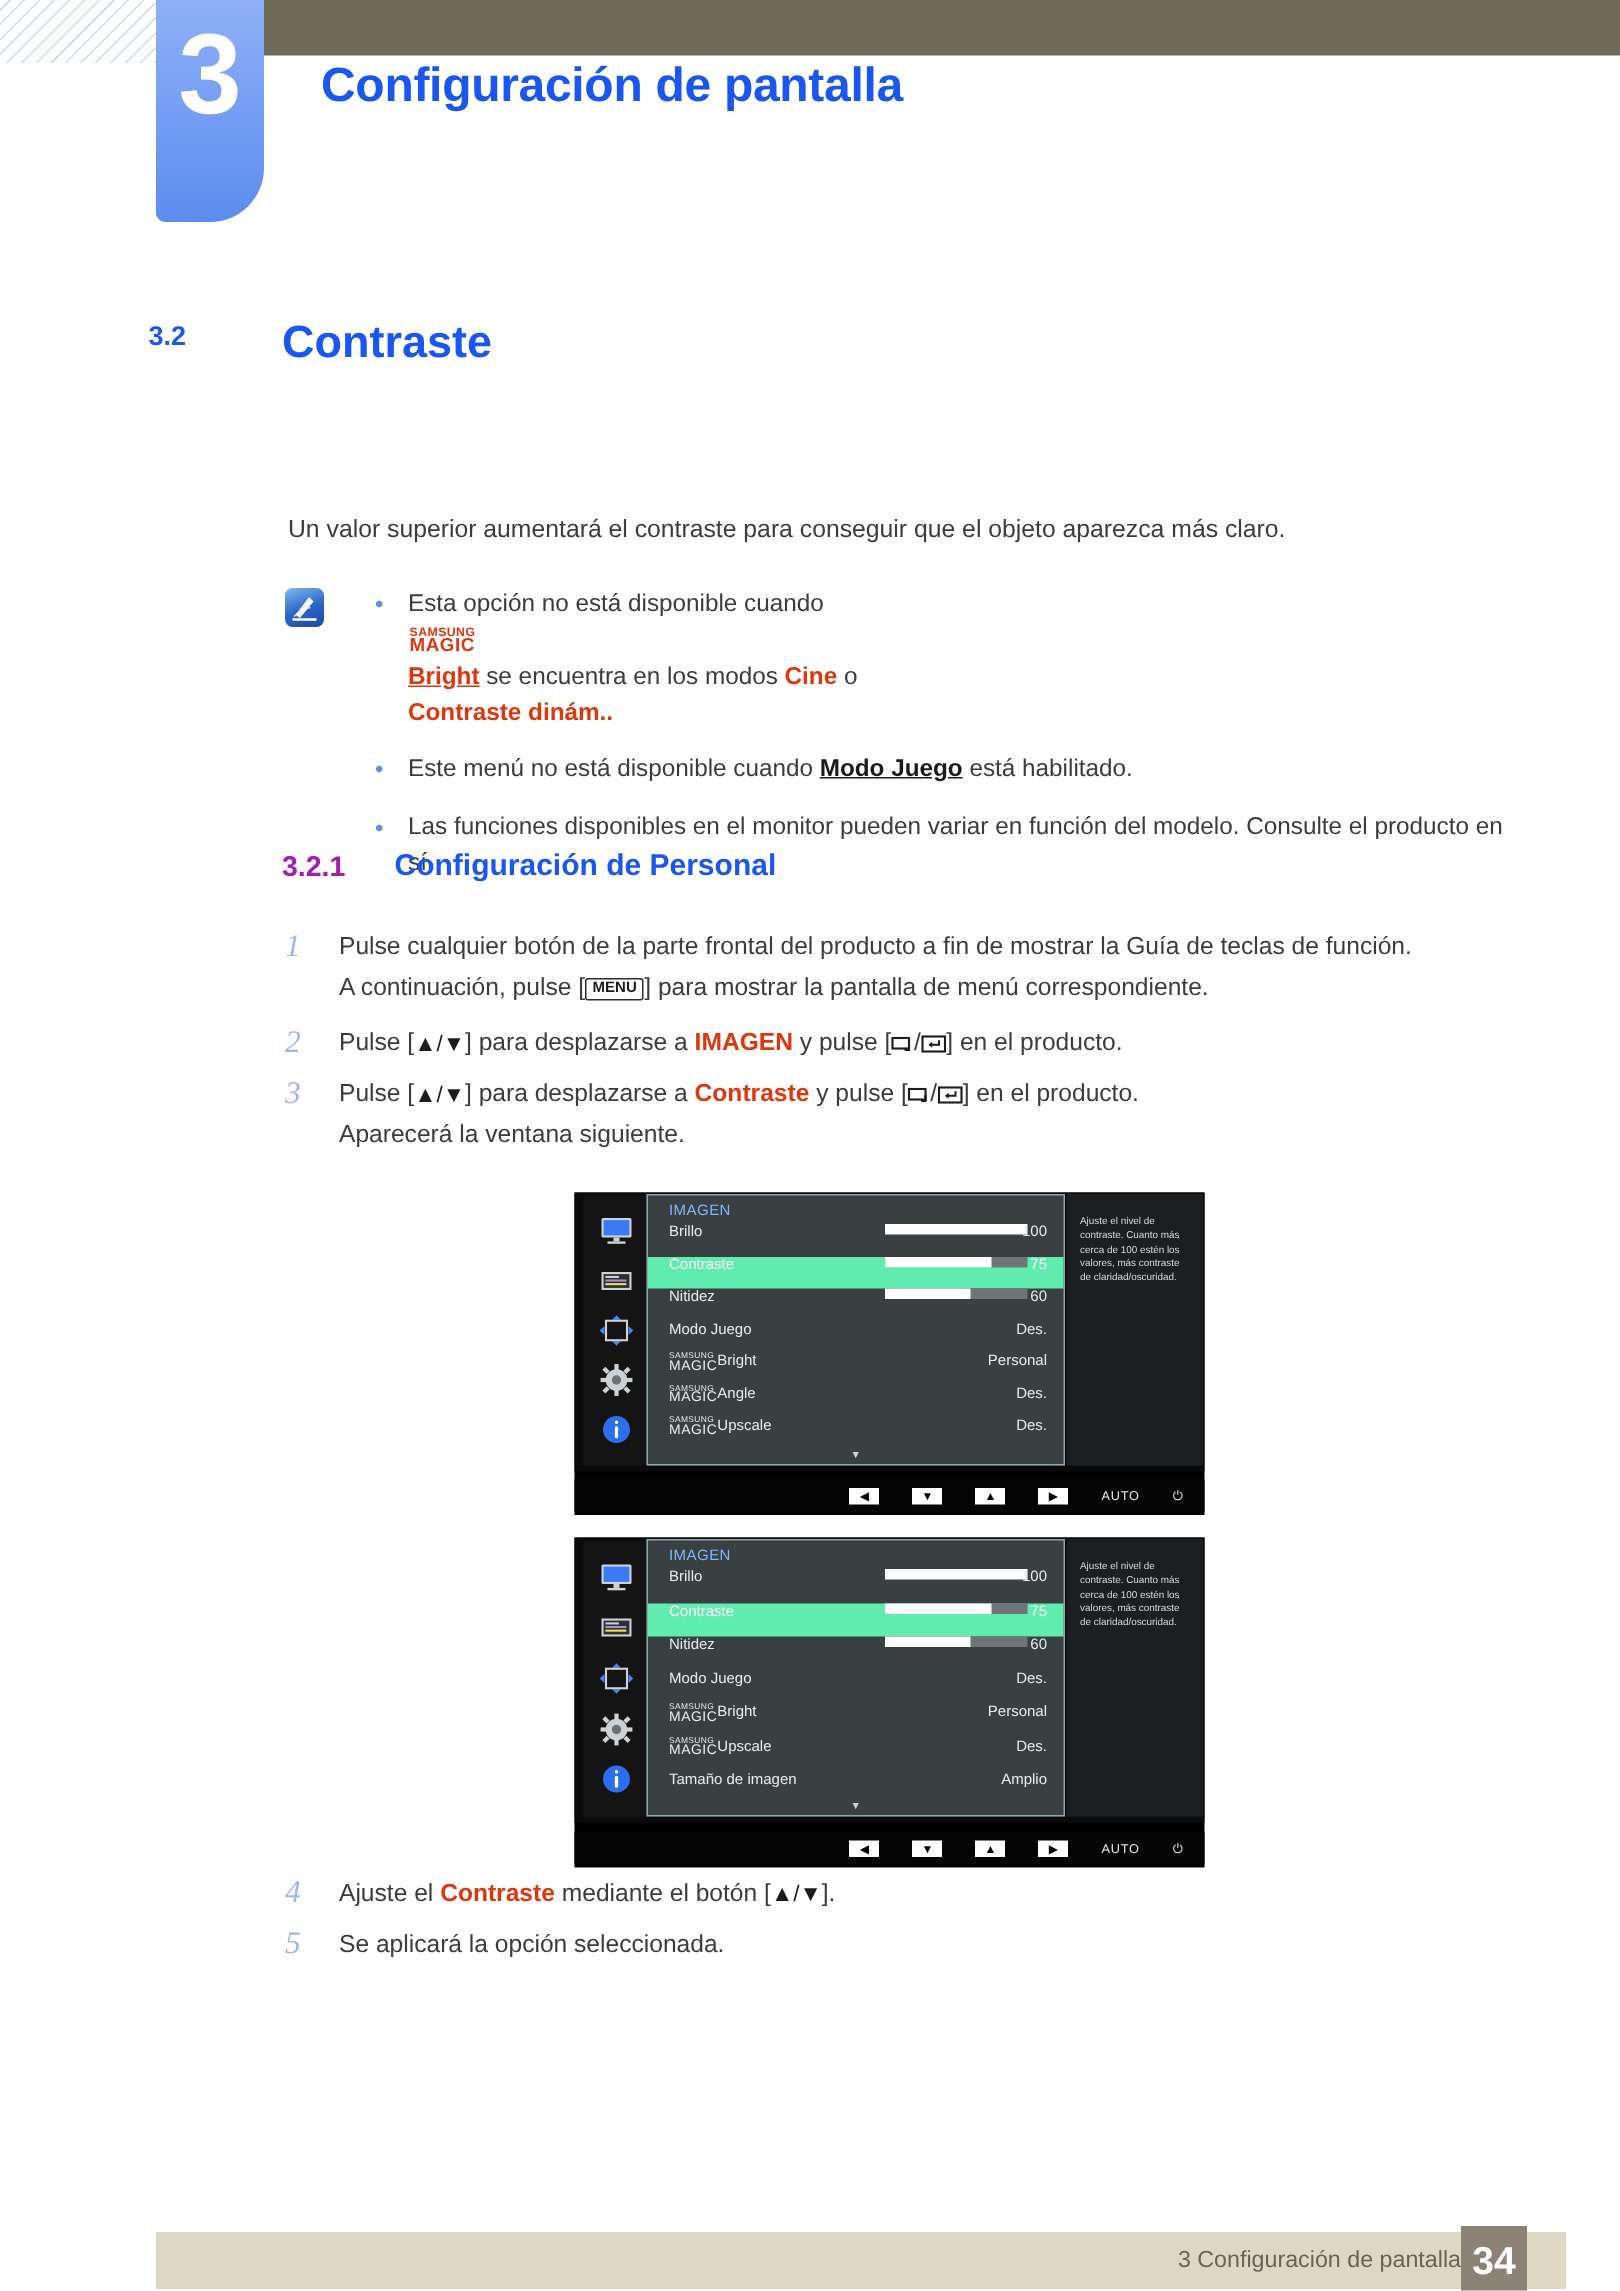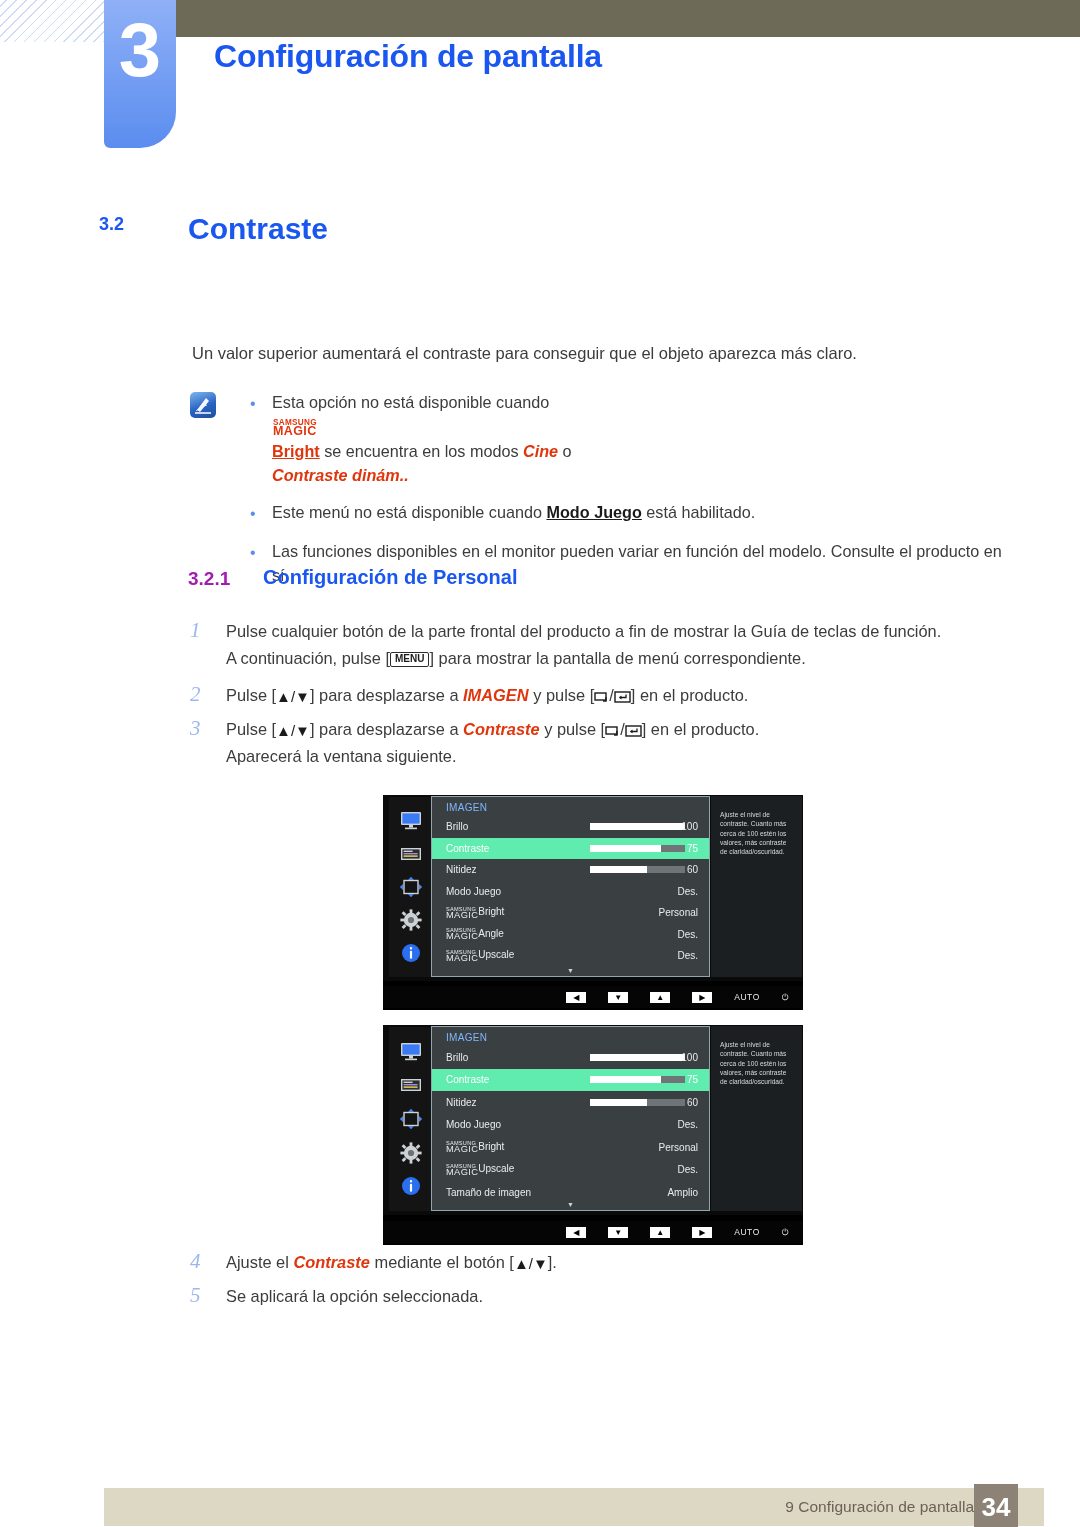--- a/index.html
+++ b/index.html
@@ -81,21 +81,21 @@
 
   .bullets { position: absolute; left: 250px; top: 390px; width: 760px; }
   .bullet-row { display: flex; margin-bottom: 13px; }
   .bullet-dot {
     width: 22px; flex: 0 0 22px; color: #5b8def;
     font-size: 16px; line-height: 1.5; padding-top: 2px;
   }
   .bullet-text {
     flex: 1 1 auto; font-size: 16.2px; color: #3c3c3c; line-height: 1.5;
   }
-  .hl-red { color: #e0360d; font-weight: 700; font-style: italic; }
+  .hl-red { color: #e0360d; font-weight: 700; }
   .hl-red-u { color: #e0360d; font-weight: 700; text-decoration: underline; }
   .hl-dark-u { color: #1b1b1b; font-weight: 700; text-decoration: underline; }
 
   .magic-inline {
     display: inline-block; vertical-align: -3px;
     line-height: 0.86; text-align: left; margin: 0 0 0 1px;
   }
   .magic-inline .s1 { display:block; font-size: 8.2px; font-weight: 700; color:#e0360d; letter-spacing: .3px; }
   .magic-inline .s2 { display:block; font-size: 12.5px; font-weight: 700; color:#e0360d; letter-spacing: .4px; }
 
@@ -151,21 +151,21 @@
     background: #1c1f21;
     color: #d7dadb; font-size: 6.6px; line-height: 1.42;
     padding: 14px 7px 0 9px;
   }
   .osd-title {
     color: #7fb8ff; font-size: 10px; font-weight: 400;
     padding: 5px 0 3px 14px; letter-spacing: .3px;
   }
   .osd-rows { padding: 0 0 0 0; }
   .osd-row {
-    position: relative; height: 21.5px; display: flex; align-items: center;
+    position: relative; height: 21.5px; display: flex; align-items: flex-start;
     color: #e9ecee; font-size: 10px;
   }
   .osd-2 .osd-row { height: 22.5px; }
   .osd-row.sel { background: #5fecae; color: #ffffff; }
   .osd-row .lbl { padding-left: 14px; white-space: nowrap; }
   .osd-row .val {
     position: absolute; right: 11px; font-size: 10px; text-align: right;
   }
   .osd-row .bar {
     position: absolute; left: 158px; width: 95px; height: 7px;
@@ -520,18 +520,18 @@
       <span>Ajuste el </span><span class="hl-red">Contraste</span><span> mediante el botón [</span><span class="arw">▲/▼</span><span>].</span>
     </div>
   </div>
 
   <div class="step s5">
     <div class="step-num">5</div>
     <div class="step-body">Se aplicará la opción seleccionada.</div>
   </div>
 
   <div class="footer-bar"></div>
-  <div class="footer-text">9 Configuración de pantalla</div>
+  <div class="footer-text">3 Configuración de pantalla</div>
   <div class="footer-pagebox">
     <span class="footer-pagenum">34</span>
   </div>
 
 </div>
 
 </body></html>

